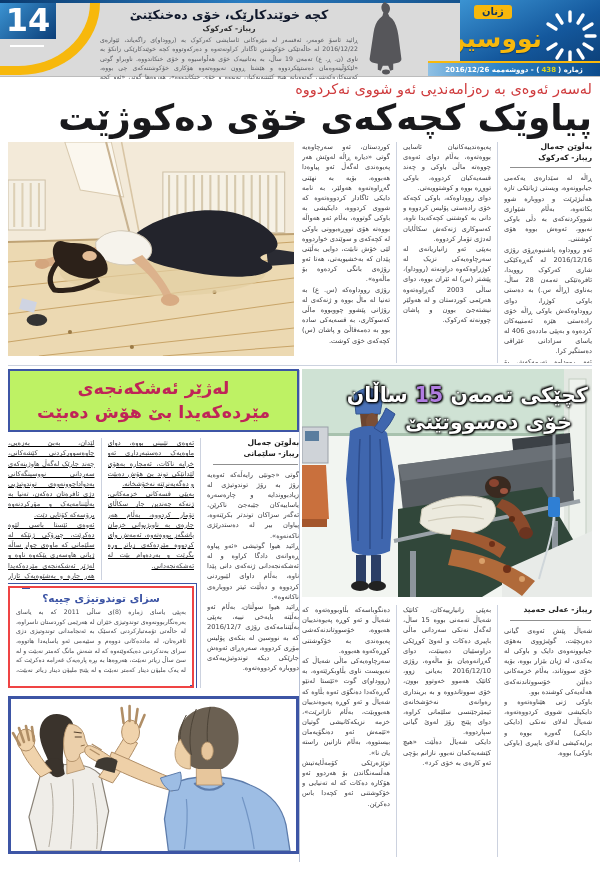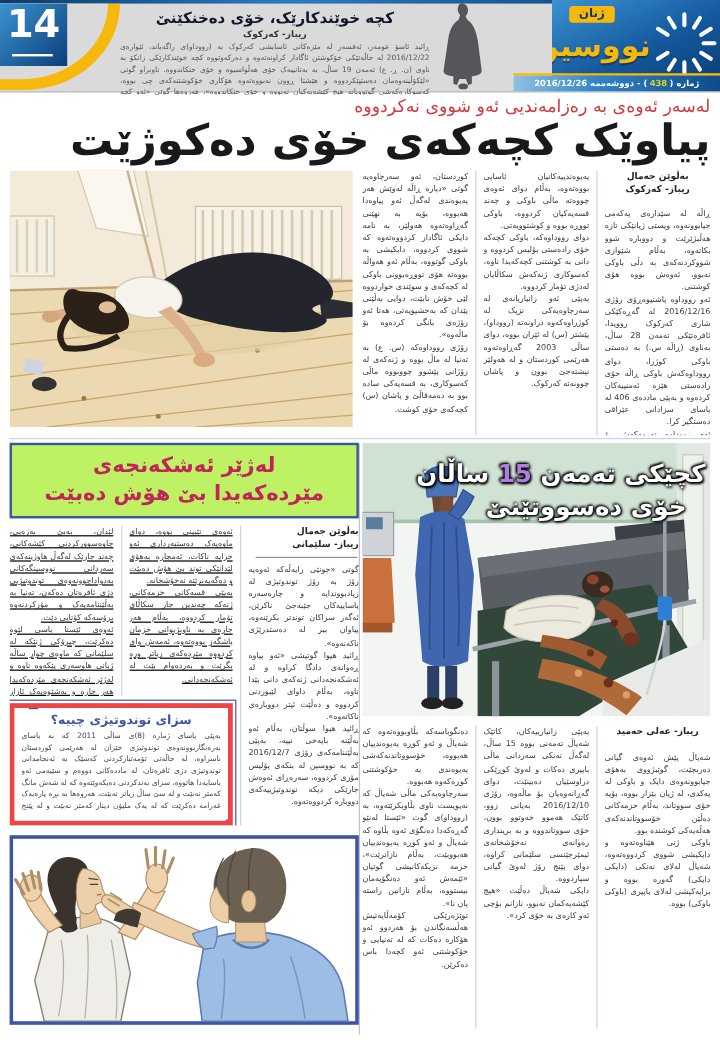--- a/index.html
+++ b/index.html
@@ -6,21 +6,21 @@
   body{
     width:600px;height:869px;position:relative;background:#ffffff;
     font-family:"DejaVu Sans", sans-serif;direction:rtl;overflow:hidden;
   }
   
   .masthead{position:absolute;top:0;left:0;width:600px;height:76px;background:#dadada;border-bottom:1px solid #bcbcbc;}
   .topstrip{position:absolute;top:0;left:0;width:600px;height:3px;background:linear-gradient(90deg,#0a3a6e,#2a7cc0 40%,#0a3a6e);}
   .pn-wrap{position:absolute;top:3px;left:0;width:102px;height:73px;overflow:hidden;}
   .pn-yellow{position:absolute;top:0;left:0;width:100px;height:72px;background:#f7b80c;border-bottom-right-radius:120% 150%;}
   .pn-gray{position:absolute;top:0;left:0;width:90px;height:63px;background:#dadada;border-bottom-right-radius:120% 150%;}
-  .pn-box{position:absolute;top:0;left:0;width:56px;height:52px;background:linear-gradient(135deg,#3b93d2,#0b3e78);
+  .pn-box{position:absolute;top:0;left:0;width:56px;height:36px;background:linear-gradient(135deg,#3b93d2,#0b3e78);
     color:#fff;font-size:32px;font-weight:bold;display:flex;align-items:flex-start;justify-content:center;line-height:1.1;}
   .pn-underline{position:absolute;top:42px;left:10px;width:34px;height:2px;background:#ffffff;}
   .head-art{position:absolute;top:7px;left:100px;width:258px;}
   .head-art-title{font-size:12.5px;font-weight:bold;color:#0f172a;text-align:center;margin-bottom:2px;}
   .head-art-byline{font-size:7.5px;font-weight:bold;color:#333;text-align:center;margin-bottom:2px;}
   .head-art-body{font-size:6.2px;line-height:1.5;color:#55575c;text-align:justify;white-space:pre-line;height:44px;overflow:hidden;}
   .silhouette{position:absolute;top:1px;left:362px;width:46px;height:74px;}
   .logo-block{position:absolute;top:0;right:0;width:140px;height:74px;background:linear-gradient(155deg,#3b93d2 0%,#14589d 55%,#0b3c72 100%);overflow:hidden;}
   .logo-swoosh{position:absolute;left:-70px;top:-36px;width:150px;height:150px;border-radius:50%;border:4px solid #f7b80c;border-top-color:transparent;border-right-color:transparent;transform:rotate(40deg);}
   .zhinan-tab{position:absolute;top:5px;left:14px;background:#f7b80c;color:#11375f;font-size:10px;font-weight:bold;padding:1px 8px 2px;border-radius:3px;}
@@ -32,39 +32,39 @@
     display:flex;align-items:center;justify-content:center;gap:2px;}
   .issue-num{color:#d9d41f;}
   
   .lead-head{position:absolute;top:82px;right:8px;left:8px;text-align:right;}
   .kicker{color:#cf3a3c;font-size:14.5px;font-weight:normal;line-height:1.1;}
   .headline{color:#19191c;font-size:36px;font-weight:800;line-height:1.08;margin-top:1px;letter-spacing:-0.5px;text-align:right;}
   
   .byline{font-size:7.6px;font-weight:bold;color:#222;line-height:1.4;}
   .byline-rule{border-bottom:1px solid #8f8f8f;margin:4px 1px 5px 6px;}
   .btxt{font-size:6.7px;line-height:1.52;color:#3b3b3f;text-align:justify;white-space:pre-line;overflow:hidden;flex:1;}
-  .col{width:88px;flex:none;display:flex;flex-direction:column;overflow:hidden;align-items:center;}
+  .col{width:88px;flex:none;display:flex;flex-direction:column;overflow:hidden;}
   .sepcols > :not(:first-child){border-right:1px solid #ccd2df;padding-right:6px;margin-right:6px;}
   .nosep{border-right:none !important;padding-right:0 !important;margin-right:8px !important;}
   
   .lead-body{position:absolute;top:142px;right:8px;left:8px;height:221px;display:flex;}
   .photo-floor{flex:1;height:214px;position:relative;overflow:hidden;}
   
   .hdiv{position:absolute;top:365px;left:8px;right:8px;height:1px;background:#ccd2df;}
   .vdiv{position:absolute;top:370px;left:299px;width:1px;height:492px;background:#b9c2d6;}
   
   .left-sec{position:absolute;top:369px;left:8px;width:291px;}
   .pink-box{border:2px solid #3d55a5;background:#bef264;text-align:center;color:#c02458;font-weight:800;
     font-size:17.5px;line-height:1.35;padding:6px 4px;white-space:pre-line;}
   .left-cols{display:flex;margin-top:6px;height:250px;}
   .lc1{width:92px;flex:none;display:flex;flex-direction:column;overflow:hidden;}
   .left-stack{flex:1;display:flex;flex-direction:column;overflow:hidden;border-right:1px solid #ccd2df;padding-right:6px;margin-right:6px;}
   .two-cols{display:flex;height:142px;}
   .two-cols .col{flex:1;width:auto;text-decoration:underline;}
-  .law-box{position:relative;margin-top:6px;border:4px solid #ef4444;outline:1px solid #3d55a5;outline-offset:2px;
+  .law-box{position:relative;margin-top:6px;border:2px solid #ef4444;outline:1px solid #3d55a5;outline-offset:2px;
     background:#fff;padding:3px 6px 4px;flex:1;overflow:hidden;}
   .law-title{color:#3d55a5;font-weight:bold;font-size:10.5px;text-align:center;margin:1px 0 3px;}
   .law-body{font-size:6.2px;line-height:1.55;color:#44464c;text-align:justify;white-space:pre-line;overflow:hidden;max-height:66px;}
   .sq{position:absolute;width:8px;height:8px;background:#3d55a5;}
   .sq-tr{top:-7px;left:12px;}
   .sq-bl{bottom:-7px;right:-6px;}
   .illus{margin-top:8px;border:3px solid #3d55a5;height:152px;overflow:hidden;background:#fff;}
   
   .right-sec{position:absolute;top:369px;right:8px;width:290px;}
   .photo-burn{height:228px;position:relative;overflow:hidden;}

